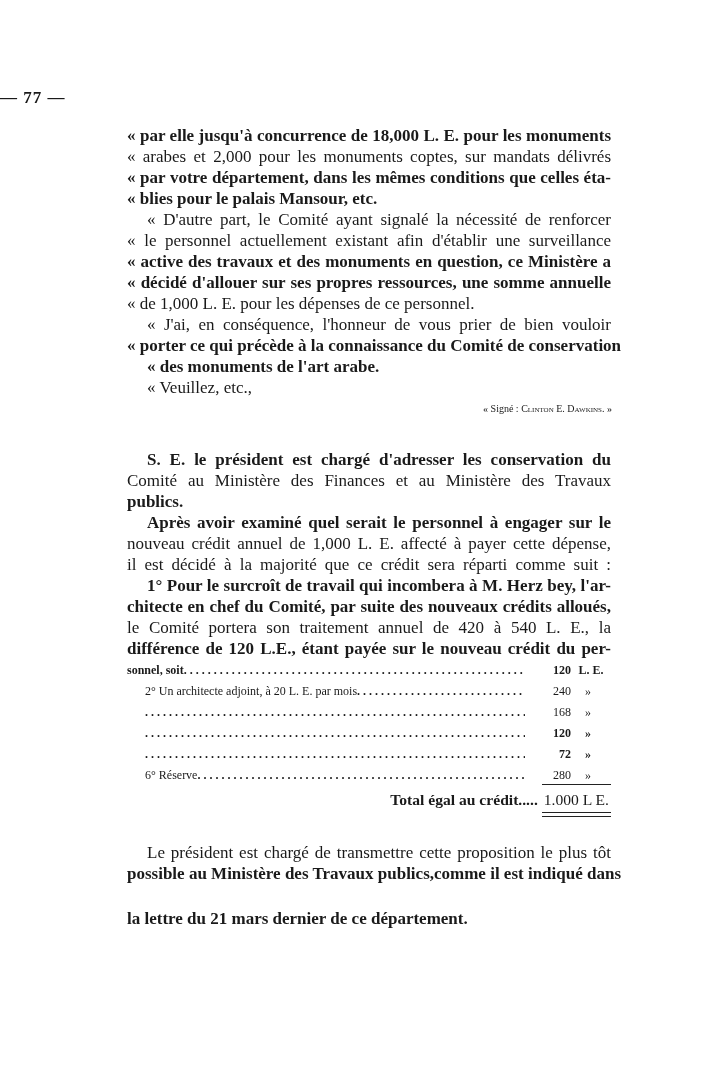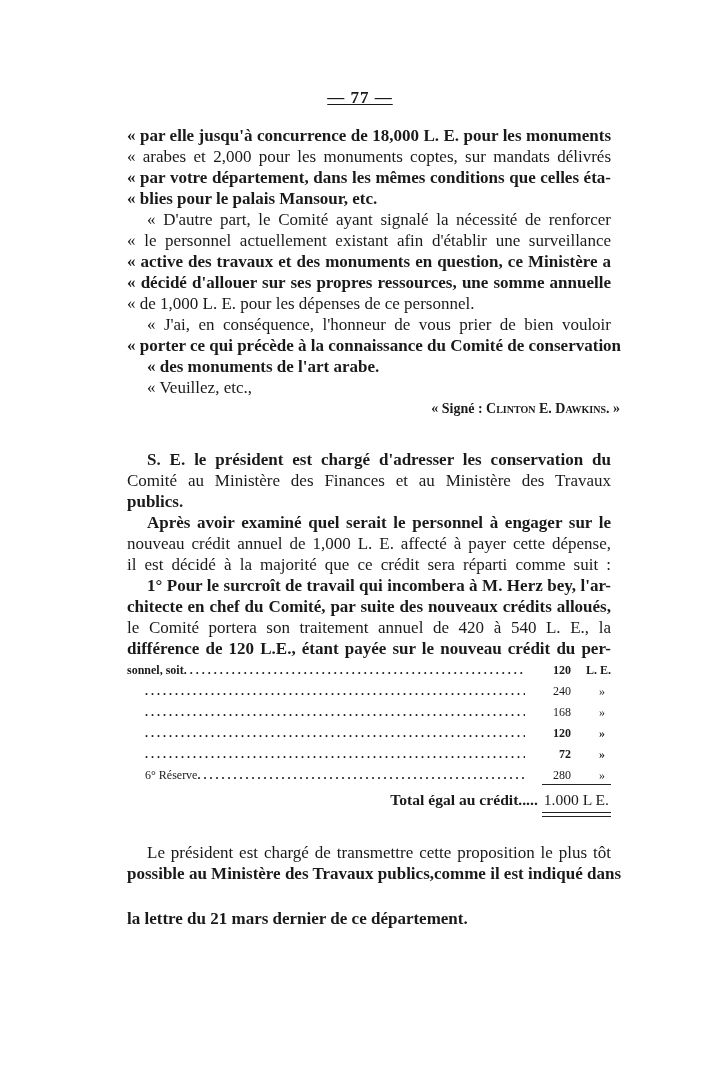--- a/index.html
+++ b/index.html
@@ -2,41 +2,41 @@
 <html><head>
   <meta charset="utf-8">
   <style>
     html, body { margin: 0; padding: 0; background: #ffffff; }
     body {
       width: 720px; height: 1082px; position: relative; overflow: hidden;
       font-family: "Liberation Serif", "DejaVu Serif", serif;
       color: #1a1a1a;
     }
     .page-number {
-      position: absolute; top: 88px; left: 0; width: 720px; text-align: center;
-      font-size: 17px; font-weight: bold; letter-spacing: 1px; text-decoration: underline;
+      position: absolute; top: 88px; left: 0; width: 720px; text-align: left;
+      font-size: 17px; font-weight: bold; letter-spacing: 1px;
     }
     .line {
       position: absolute; left: 127px; width: 484px;
       font-size: 17px; line-height: 20px; white-space: nowrap;
       text-align: justify; text-align-last: justify;
     }
     .line.last { text-align-last: left; }
     .line.indent { left: 147px; width: 464px; }
     .b { font-weight: bold; }
-    .sig { position: absolute; right: 100px; font-size: 14px; line-height: 20px; white-space: nowrap; font-weight: bold; }
+    .sig { position: absolute; right: 108px; font-size: 10px; line-height: 20px; white-space: nowrap; }
     .sc { font-variant: small-caps; }
     .row {
       position: absolute; left: 145px; width: 466px; height: 20px;
       font-size: 12px; line-height: 20px; display: flex; white-space: nowrap;
     }
     .row .label { flex: 0 0 auto; }
     .row .dots { flex: 1 1 auto; overflow: hidden; letter-spacing: 3px; font-weight: bold; }
     .row .amt { flex: 0 0 46px; text-align: right; }
-    .row .unit { flex: 0 0 40px; text-align: right; padding-right: 6px; box-sizing: border-box; }
+    .row .unit { flex: 0 0 40px; text-align: center; padding-right: 6px; box-sizing: border-box; }
     .row.first { left: 127px; width: 484px; }
     .row.first .unit { padding-right: 0; }
     .total {
       position: absolute; left: 127px; width: 484px; top: 790px; height: 20px;
       font-size: 15.6px; line-height: 20px; white-space: nowrap; text-align: right;
     }
     .total .tval { display: inline-block; position: relative; padding: 0 2px; }
     .total .tval::before {
       content: ""; position: absolute; left: 0; right: 0; top: -6px; border-top: 1.5px solid #222;
     }
@@ -84,20 +84,21 @@
 </div>
 
 <div>
   <div class="row first b" style="top:660px">
     <span class="label">sonnel, soit</span>
     <span class="dots">....................................................................</span>
     <span class="amt">120</span>
     <span class="unit">L. E.</span>
   </div>
   <div class="row" style="top:681px">
+    <span class="label">2° Un architecte adjoint, à 20 L. E. par mois</span>
     <span class="dots">....................................................................</span>
     <span class="amt">240</span>
     <span class="unit">»</span>
   </div>
   <div class="row" style="top:702px">
     <span class="dots">....................................................................</span>
     <span class="amt">168</span>
     <span class="unit">»</span>
   </div>
   <div class="row b" style="top:723px">

